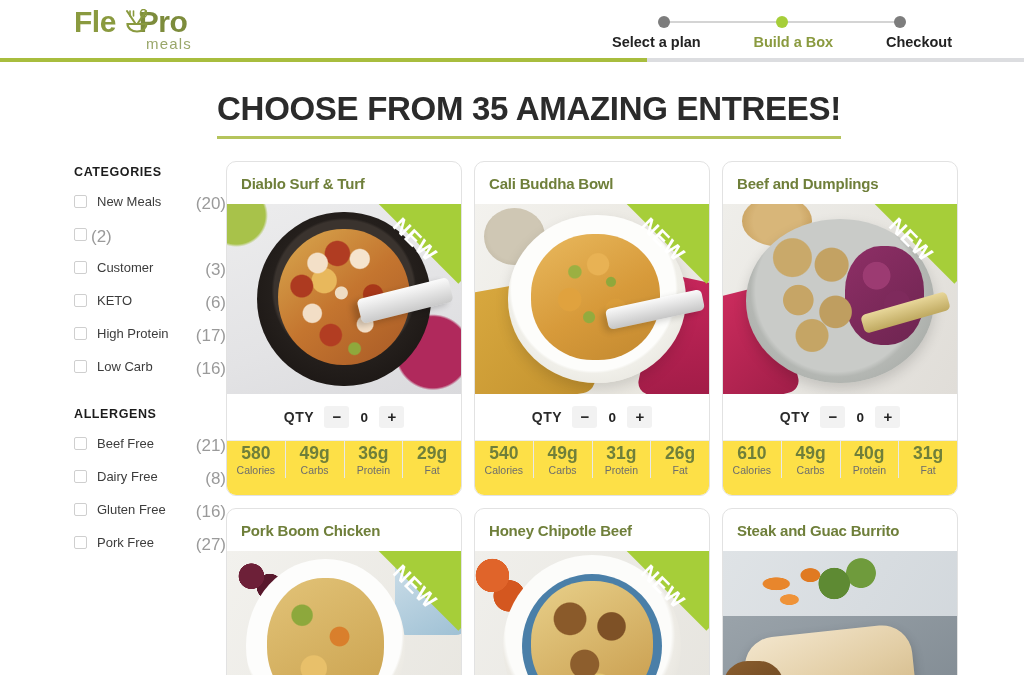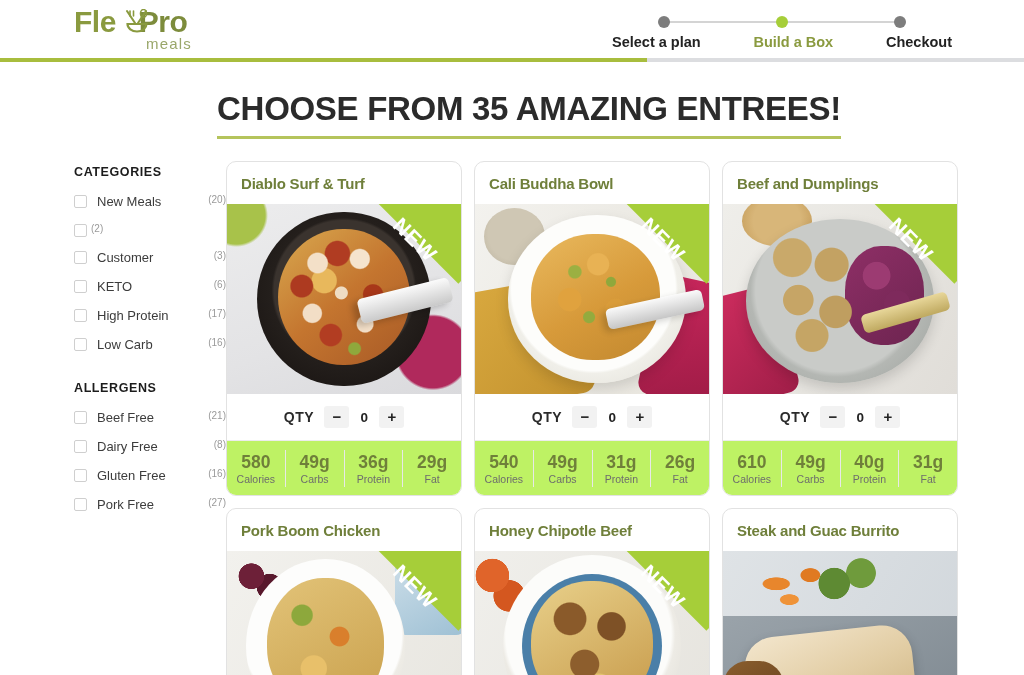--- a/index.html
+++ b/index.html
@@ -145,21 +145,21 @@
     margin-top: 2px;
   }
   .filter-label {
     flex: 1;
     font-size: 13px;
     color: #3c3c3c;
     margin-left: 10px;
     line-height: 17px;
   }
   .filter-count {
-    font-size: 10px;
+    font-size: 17px;
     color: #9a9a9a;
     margin-left: 4px;
     margin-top: 1px;
   }
 
   
   .grid {
     flex: 1;
     display: grid;
     grid-template-columns: repeat(3, 236px);
@@ -245,23 +245,23 @@
     width: 30px;
     text-align: center;
     font-size: 13.5px;
     font-weight: 700;
     color: #222;
   }
 
   
   .nutri {
     display: flex;
-    background: #bef264;
+    background: #fde047;
     height: 54px;
-    align-items: center;
+    align-items: flex-start;
   }
   .nutri-cell {
     flex: 1;
     text-align: center;
     border-right: 1px solid #e8e8e8;
     padding: 2px 0;
   }
   .nutri-cell:last-child { border-right: none; }
   .nutri-val {
     font-size: 17.5px;

